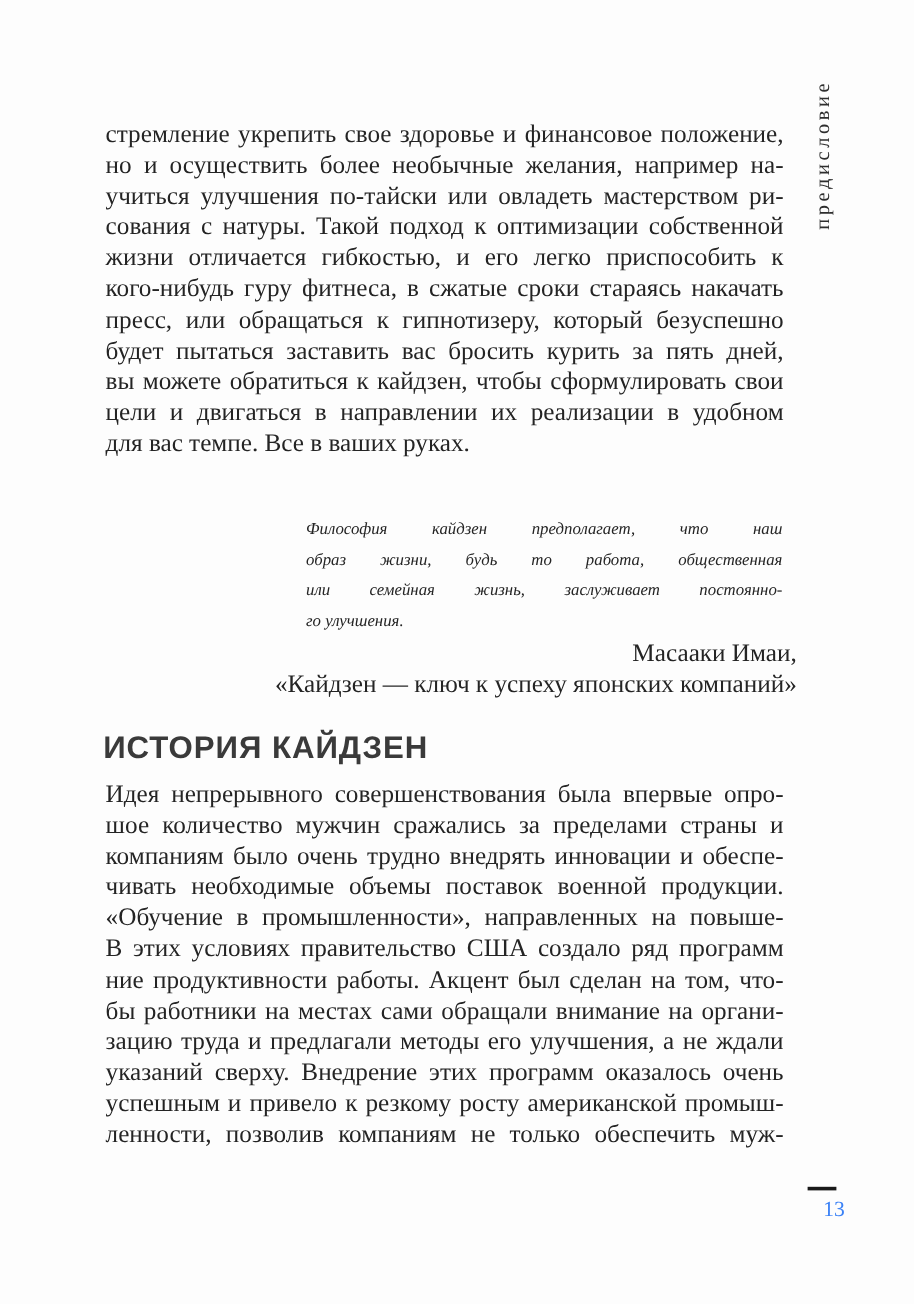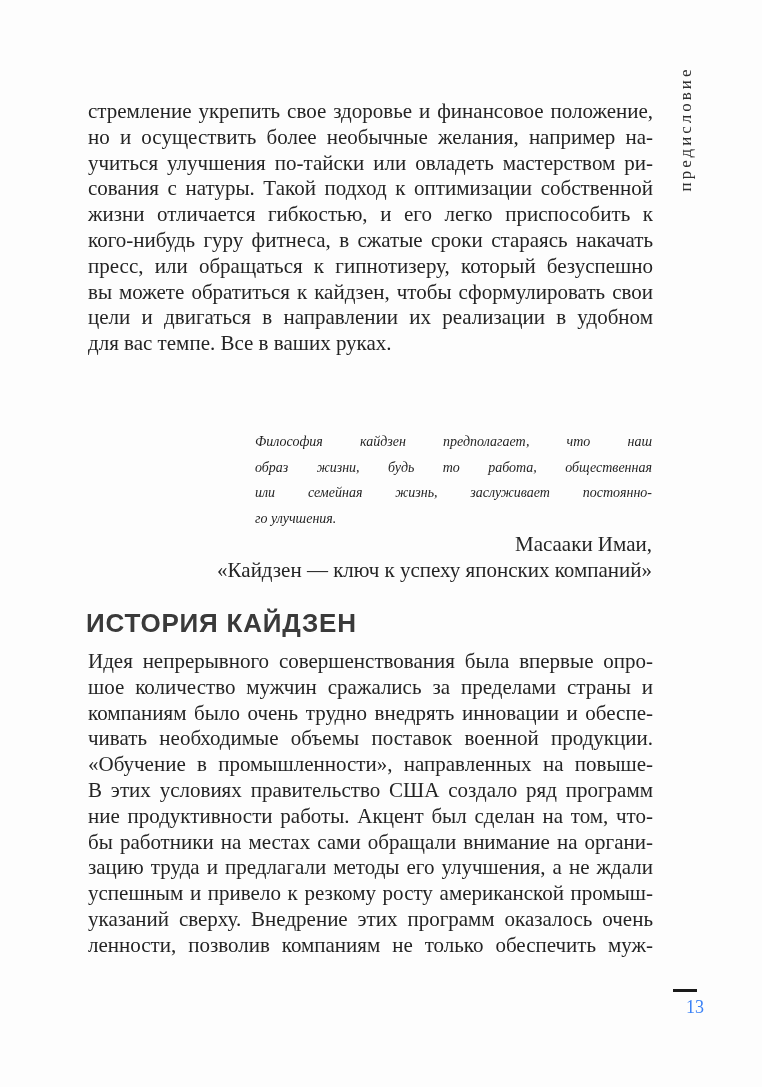--- a/index.html
+++ b/index.html
@@ -42,21 +42,21 @@
     font-size: 14px;
     line-height: 25.5px;
   }
   .quote .line {
     text-align: justify;
     text-align-last: justify;
     -moz-text-align-last: justify;
   }
   .attribution {
     position: absolute;
-    left: 88px;
+    left: 100px;
     top: 531px;
     width: 564px;
     text-align: right;
     font-size: 21px;
     line-height: 26px;
   }
   .heading {
     position: absolute;
     left: 86px;
     top: 608px;
@@ -103,20 +103,21 @@
   <div class="margin-label">предисловие</div>
 
   <div class="para p1">
       <div class="line">стремление укрепить свое здоровье и финансовое положение,</div>
       <div class="line">но и осуществить более необычные желания, например на-</div>
       <div class="line">учиться улучшения по-тайски или овладеть мастерством ри-</div>
       <div class="line">сования с натуры. Такой подход к оптимизации собственной</div>
       <div class="line">жизни отличается гибкостью, и его легко приспособить к</div>
       <div class="line">кого-нибудь гуру фитнеса, в сжатые сроки стараясь накачать</div>
       <div class="line">пресс, или обращаться к гипнотизеру, который безуспешно</div>
+      <div class="line">будет пытаться заставить вас бросить курить за пять дней,</div>
       <div class="line">вы можете обратиться к кайдзен, чтобы сформулировать свои</div>
       <div class="line">цели и двигаться в направлении их реализации в удобном</div>
       <div class="line last">для вас темпе. Все в ваших руках.</div>
     </div>
 
   <div class="quote">
       <div class="line">Философия кайдзен предполагает, что наш</div>
       <div class="line">образ жизни, будь то работа, общественная</div>
       <div class="line">или семейная жизнь, заслуживает постоянно-</div>
       <div class="line last">го улучшения.</div>
@@ -132,22 +133,22 @@
   <div class="para p2">
       <div class="line">Идея непрерывного совершенствования была впервые опро-</div>
       <div class="line">шое количество мужчин сражались за пределами страны и</div>
       <div class="line">компаниям было очень трудно внедрять инновации и обеспе-</div>
       <div class="line">чивать необходимые объемы поставок военной продукции.</div>
       <div class="line">«Обучение в промышленности», направленных на повыше-</div>
       <div class="line">В этих условиях правительство США создало ряд программ</div>
       <div class="line">ние продуктивности работы. Акцент был сделан на том, что-</div>
       <div class="line">бы работники на местах сами обращали внимание на органи-</div>
       <div class="line">зацию труда и предлагали методы его улучшения, а не ждали</div>
+      <div class="line">указаний сверху. Внедрение этих программ оказалось очень</div>
       <div class="line">успешным и привело к резкому росту американской промыш-</div>
-      <div class="line">указаний сверху. Внедрение этих программ оказалось очень</div>
       <div class="line">ленности, позволив компаниям не только обеспечить муж-</div>
     </div>
 
   <div class="footer-rule"></div>
 
   <div class="page-number">13</div>
 
 </div>
 
 </body></html>

